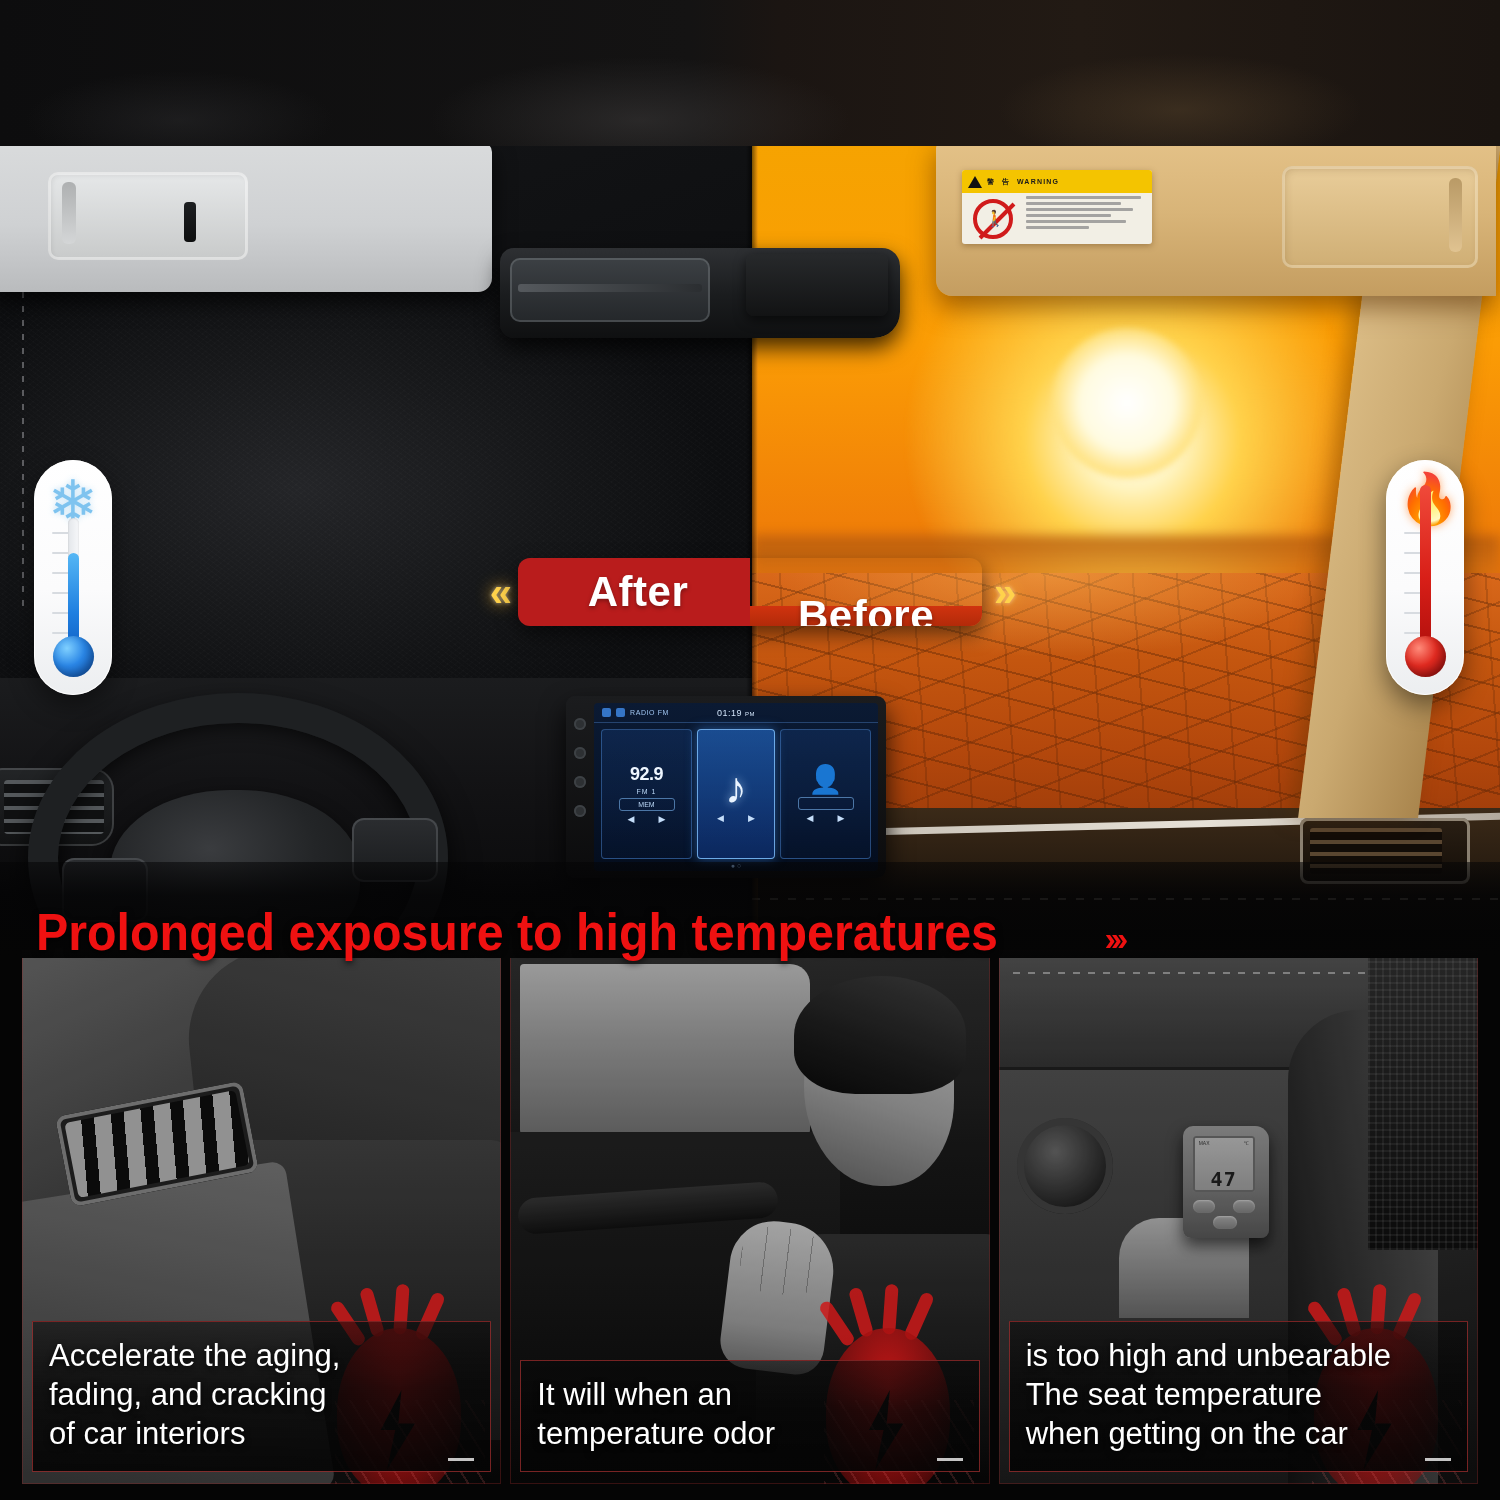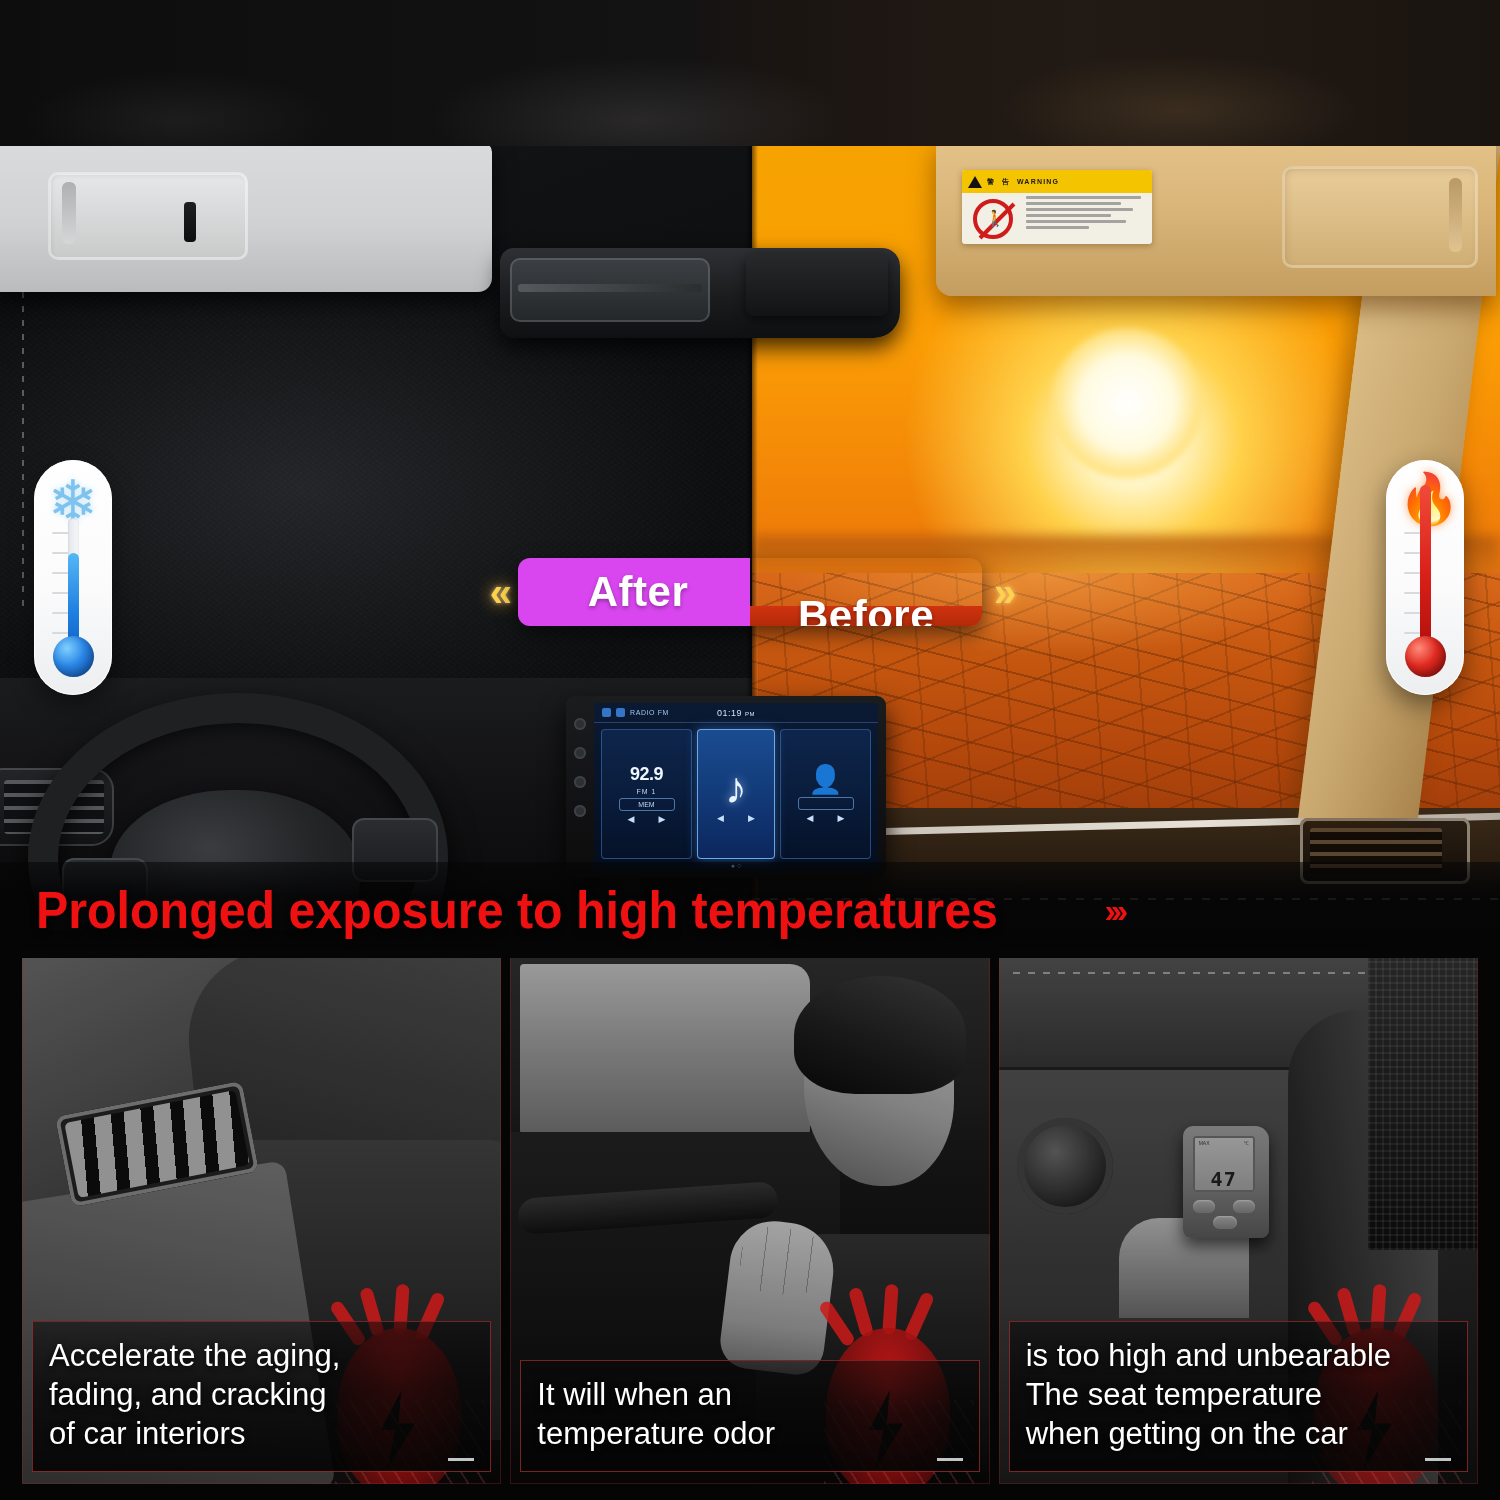--- a/index.html
+++ b/index.html
@@ -319,21 +319,21 @@
   .ab-pill {
     display:flex; height:68px; border-radius:12px; overflow:hidden;
     box-shadow:0 8px 20px rgba(0,0,0,.55);
   }
   .ab-after, .ab-before {
     display:flex; align-items:center; justify-content:center;
     font-size:42px; font-weight:700; color:#ffffff;
     padding:0 36px; letter-spacing:.5px;
     text-shadow:0 2px 4px rgba(0,0,0,.35);
   }
-  .ab-after  { background:#d946ef; min-width:232px;padding-left:44px; }
+  .ab-after  { background:#b91c1c; min-width:232px;padding-left:44px; }
   .ab-before { background:linear-gradient(180deg,#d0330f,#b22a09); min-width:232px;margin-top:48px; }
 
   
   .headunit {
     position:absolute; left:566px; top:578px; width:320px; height:182px; z-index:18;
     background:linear-gradient(180deg,#1b1c1e,#0b0b0c);
     border-radius:9px; box-shadow:0 12px 26px rgba(0,0,0,.8);
     padding:7px 8px 7px 28px;
   }
   .hu-sidebtns { position:absolute; left:8px; top:22px; width:16px; }
@@ -383,21 +383,21 @@
   .hu-dots { position:absolute; left:0; right:0; bottom:2px; text-align:center; font-size:7px; color:#8fb6e3; }
   .hu-mount {
     position:absolute; left:600px; top:756px; width:40px; height:90px; z-index:17;
     background:linear-gradient(180deg,#18191b,#0a0a0b); border-radius:4px;
   }
 
   
   .sub-band {
     position:absolute; left:0; top:862px; width:1500px; height:96px; z-index:22;
     background:linear-gradient(180deg, rgba(4,4,5,.55) 0%, rgba(4,4,5,.88) 35%, #050505 100%);
-    display:flex; align-items:center; padding-left:36px; gap:18px;
+    display:flex; align-items:flex-end; padding-left:36px; gap:18px;
   }
   .sub-text {
     color:#ef1111; font-weight:700; font-size:52px; line-height:1;
     transform:scaleX(.93); transform-origin:left center; white-space:nowrap;
     text-shadow:0 2px 8px rgba(0,0,0,.85);
   }
   .sub-chev {
     color:#ef1111; font-size:34px; font-weight:700; letter-spacing:-5px; margin-left:16px;
   }
 

